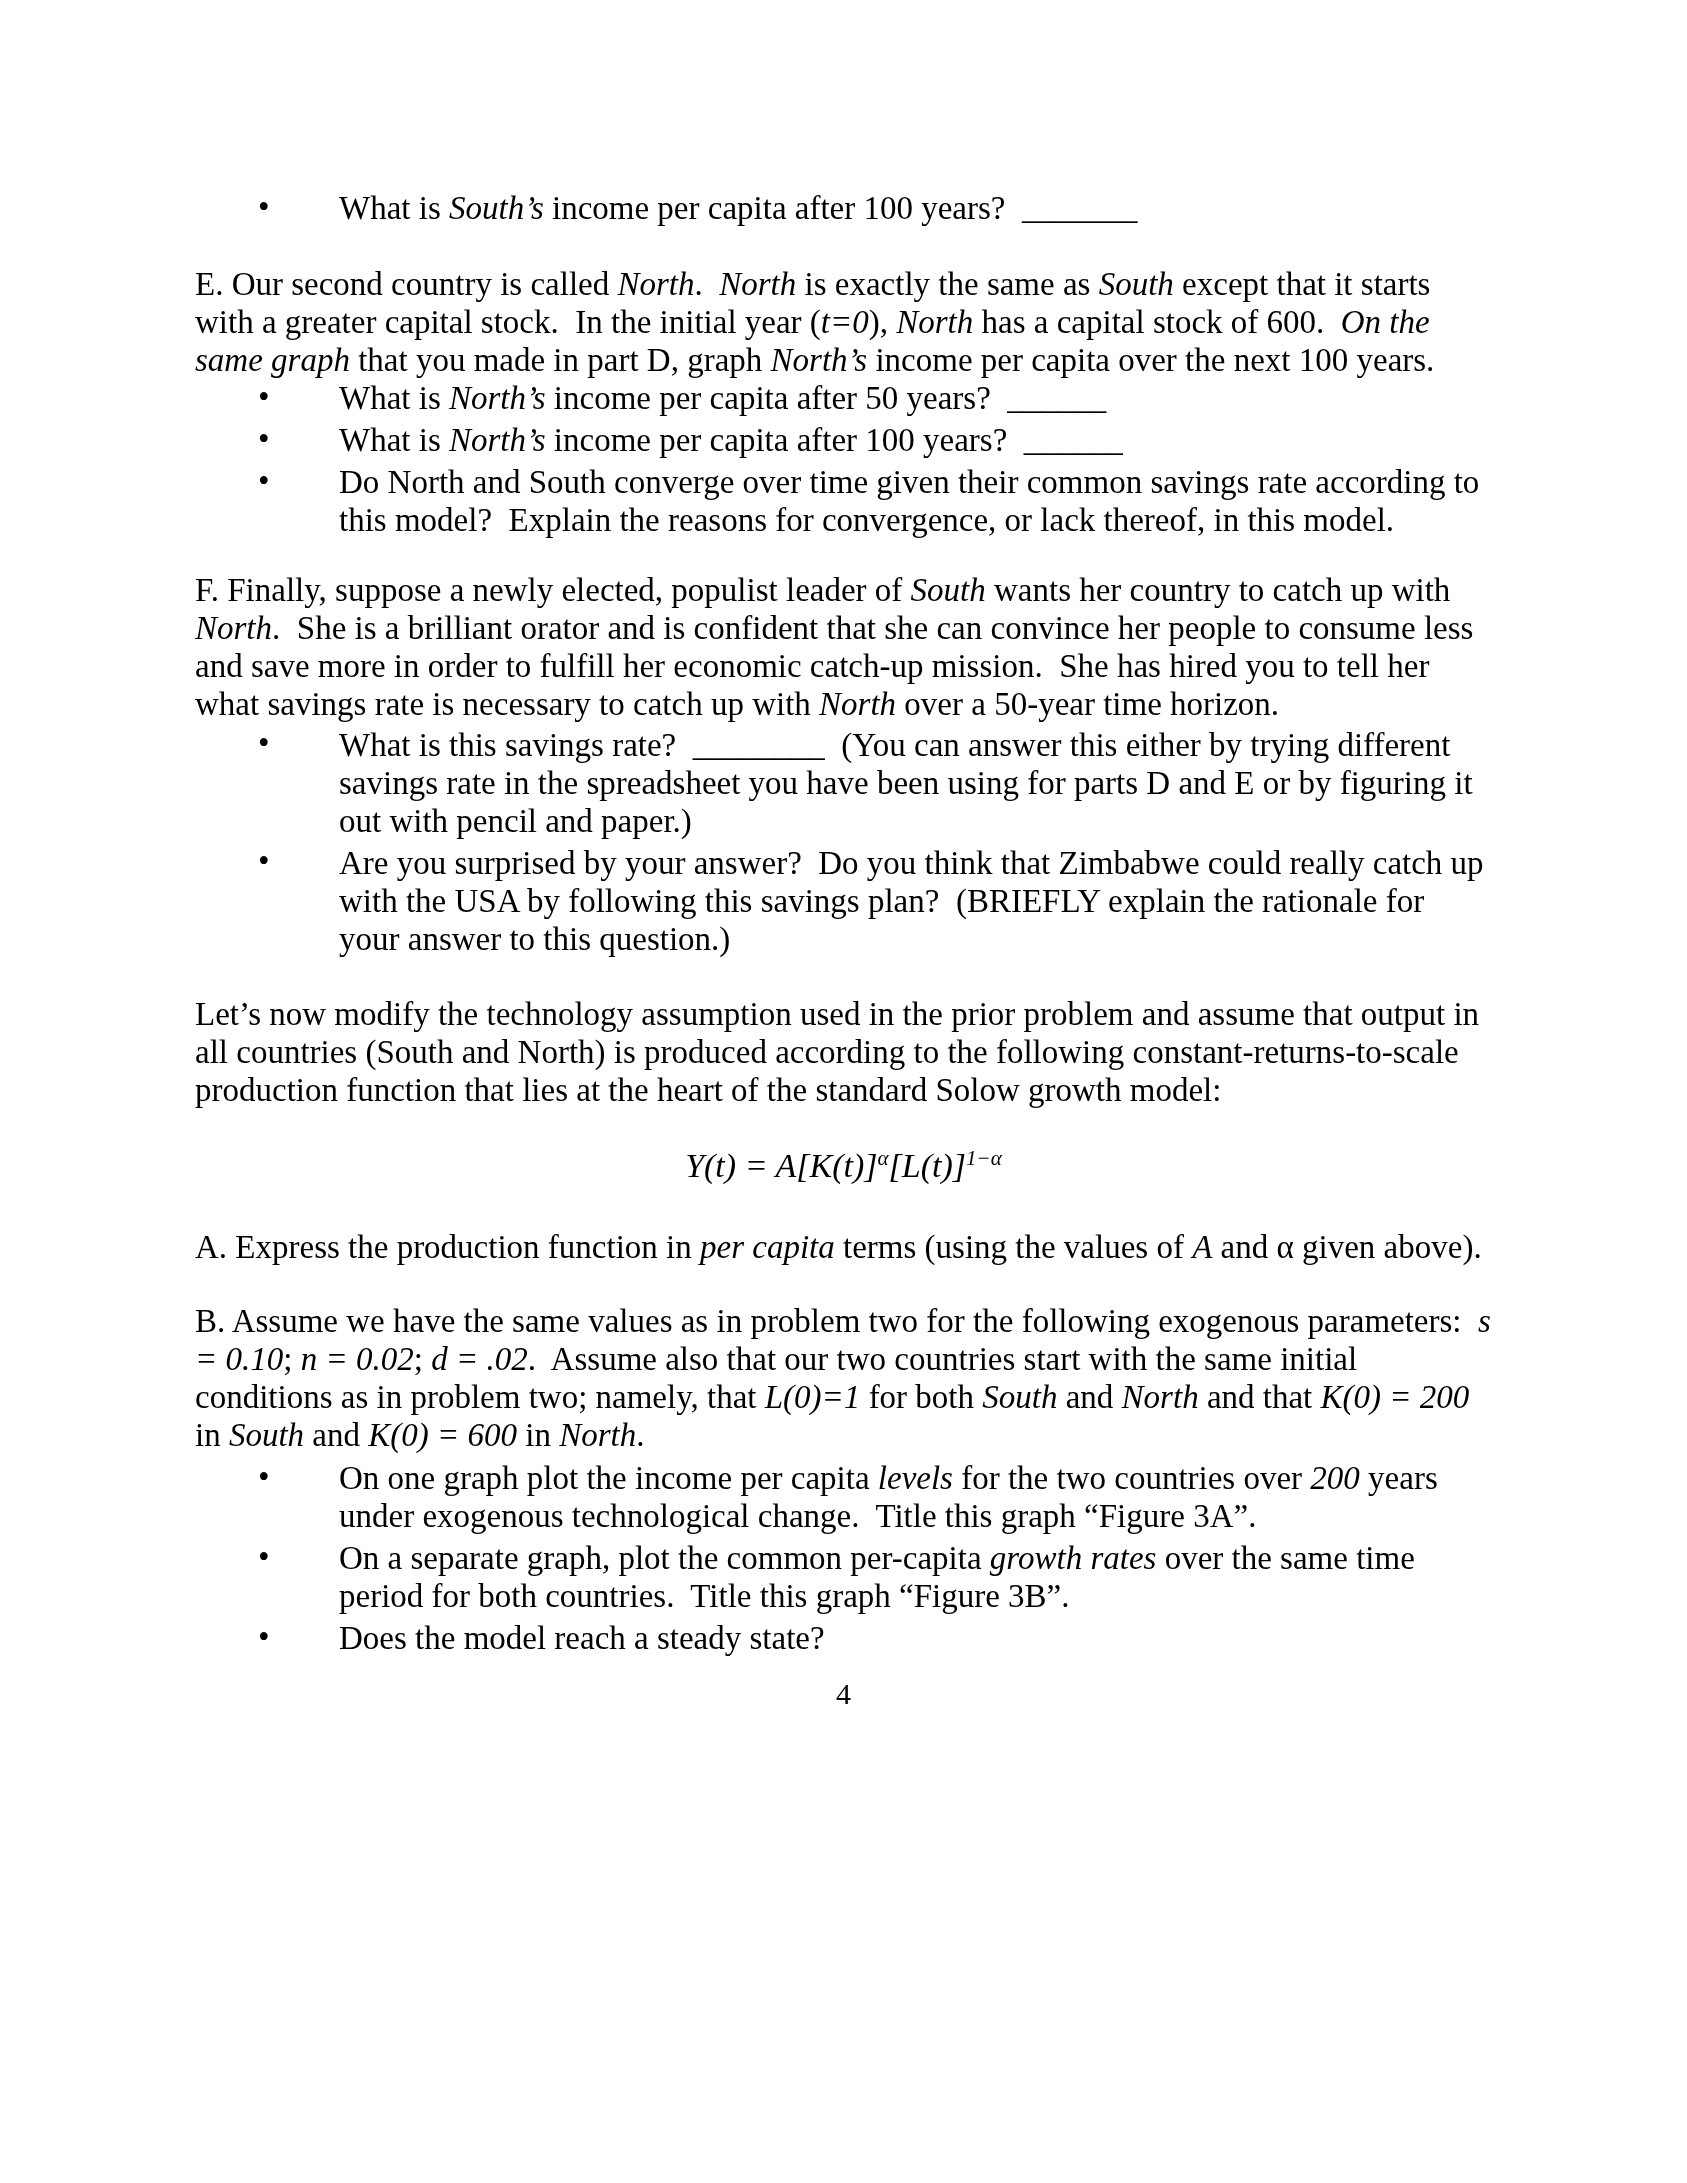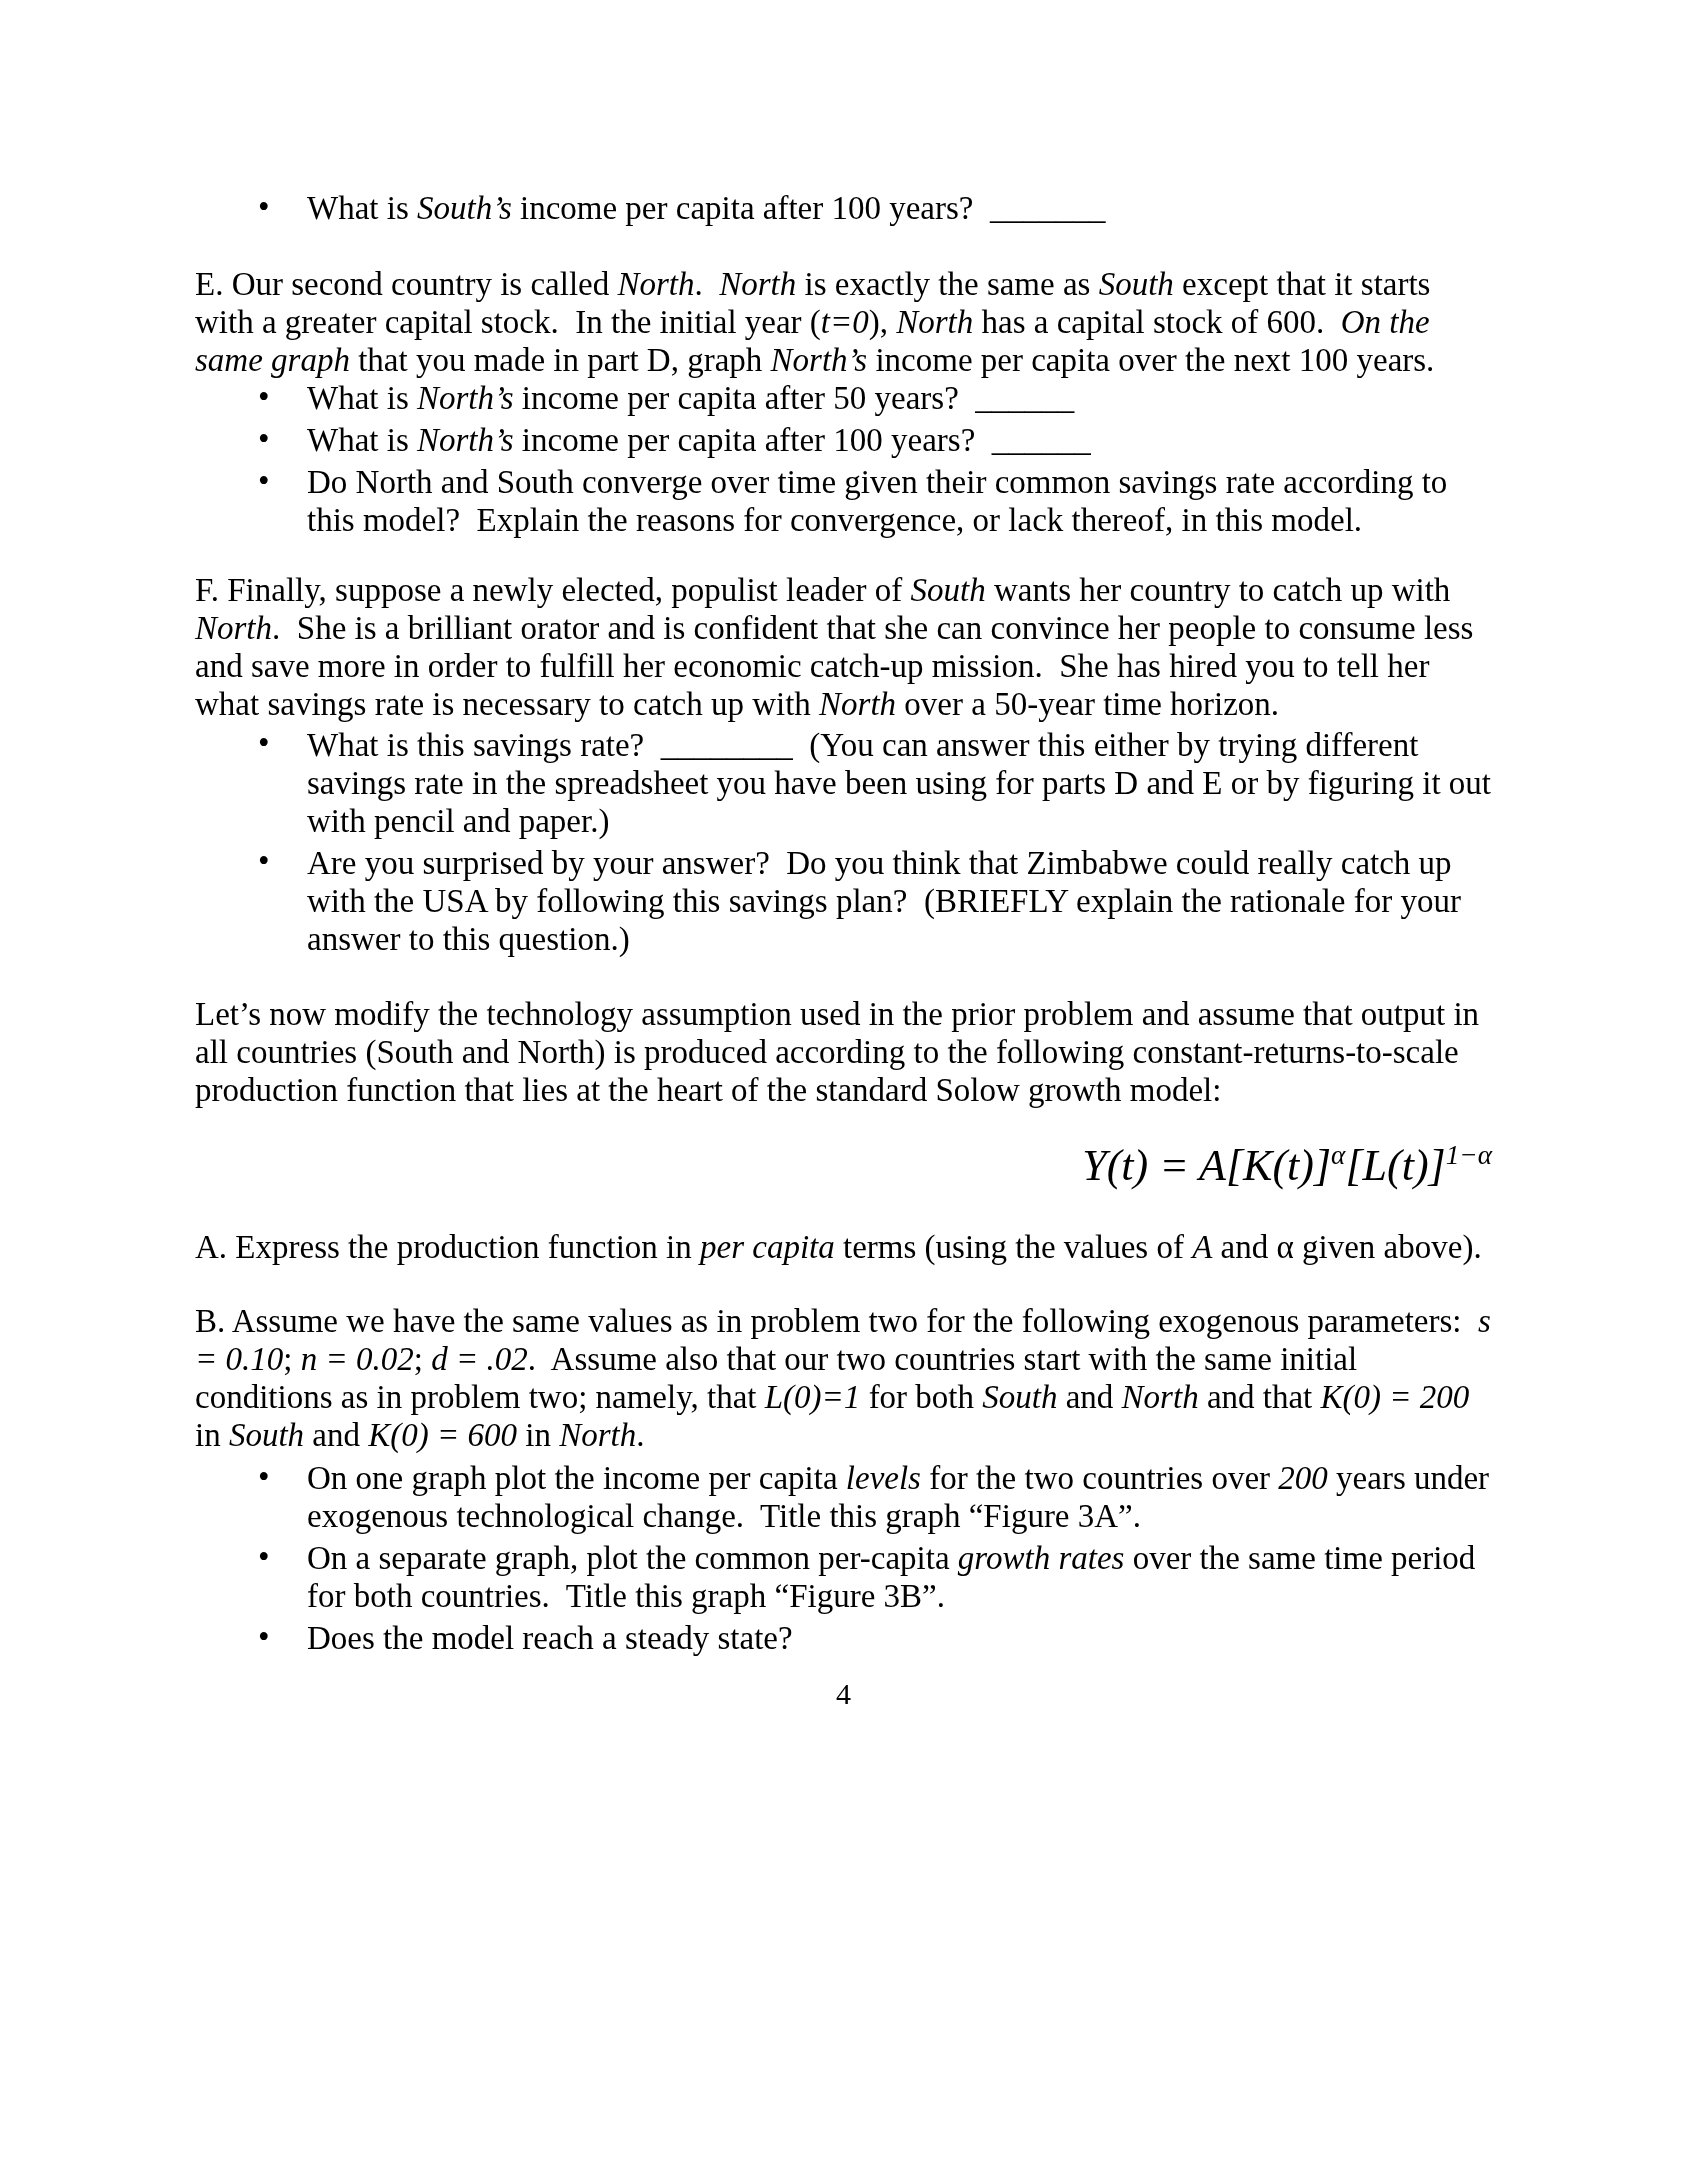--- a/index.html
+++ b/index.html
@@ -21,26 +21,26 @@
   .bullet {
     position: relative;
     padding-left: 112px;
     margin-bottom: 4px;
   }
   .bullet .marker {
     position: absolute;
     left: 63px;
     top: -1.3px;
   }
-  .btext { white-space: pre-wrap; display: block; }
+  .btext { white-space: pre-wrap; display: block; margin-left: 32px; }
   .heading { font-weight: bold; white-space: pre-wrap; }
   .equation {
-    text-align: right;
+    text-align: center;
     line-height: 46px;
-    font-size: 44px;
+    font-size: 34px;
   }
   .seg-n { }
   .seg-i { font-style: italic; }
   .seg-bi { font-weight: normal; font-style: italic; }
   sup.seg-sup { font-style: italic; font-size: 62%; line-height: 0; }
   .page-number {
     text-align: center;
     margin-top: 18.5px;
     font-size: 30px;
   }

